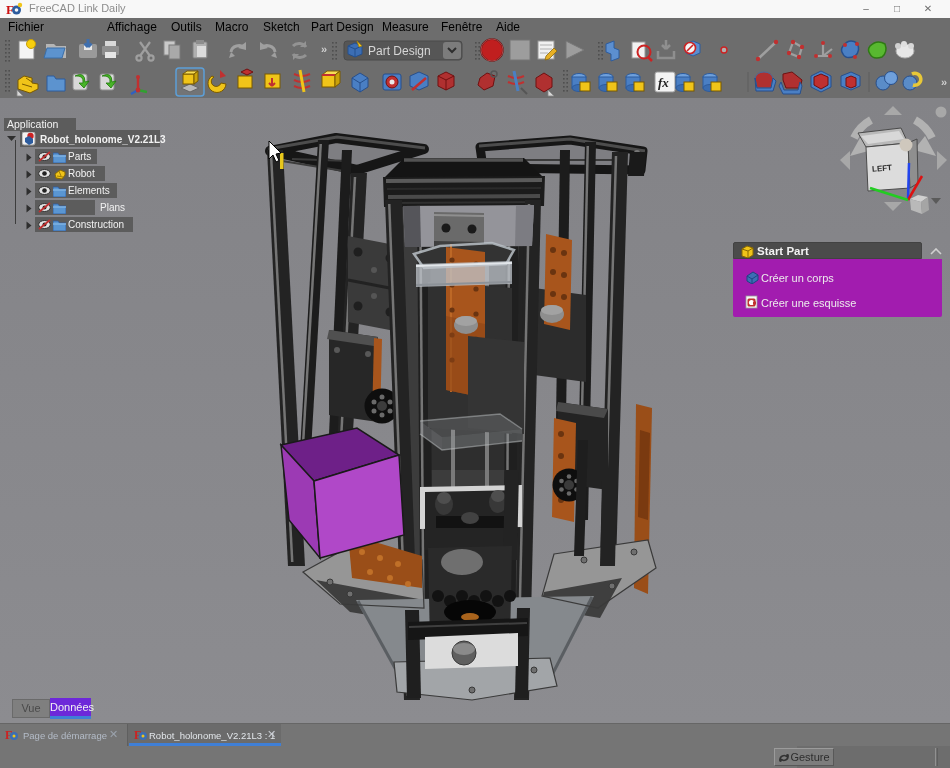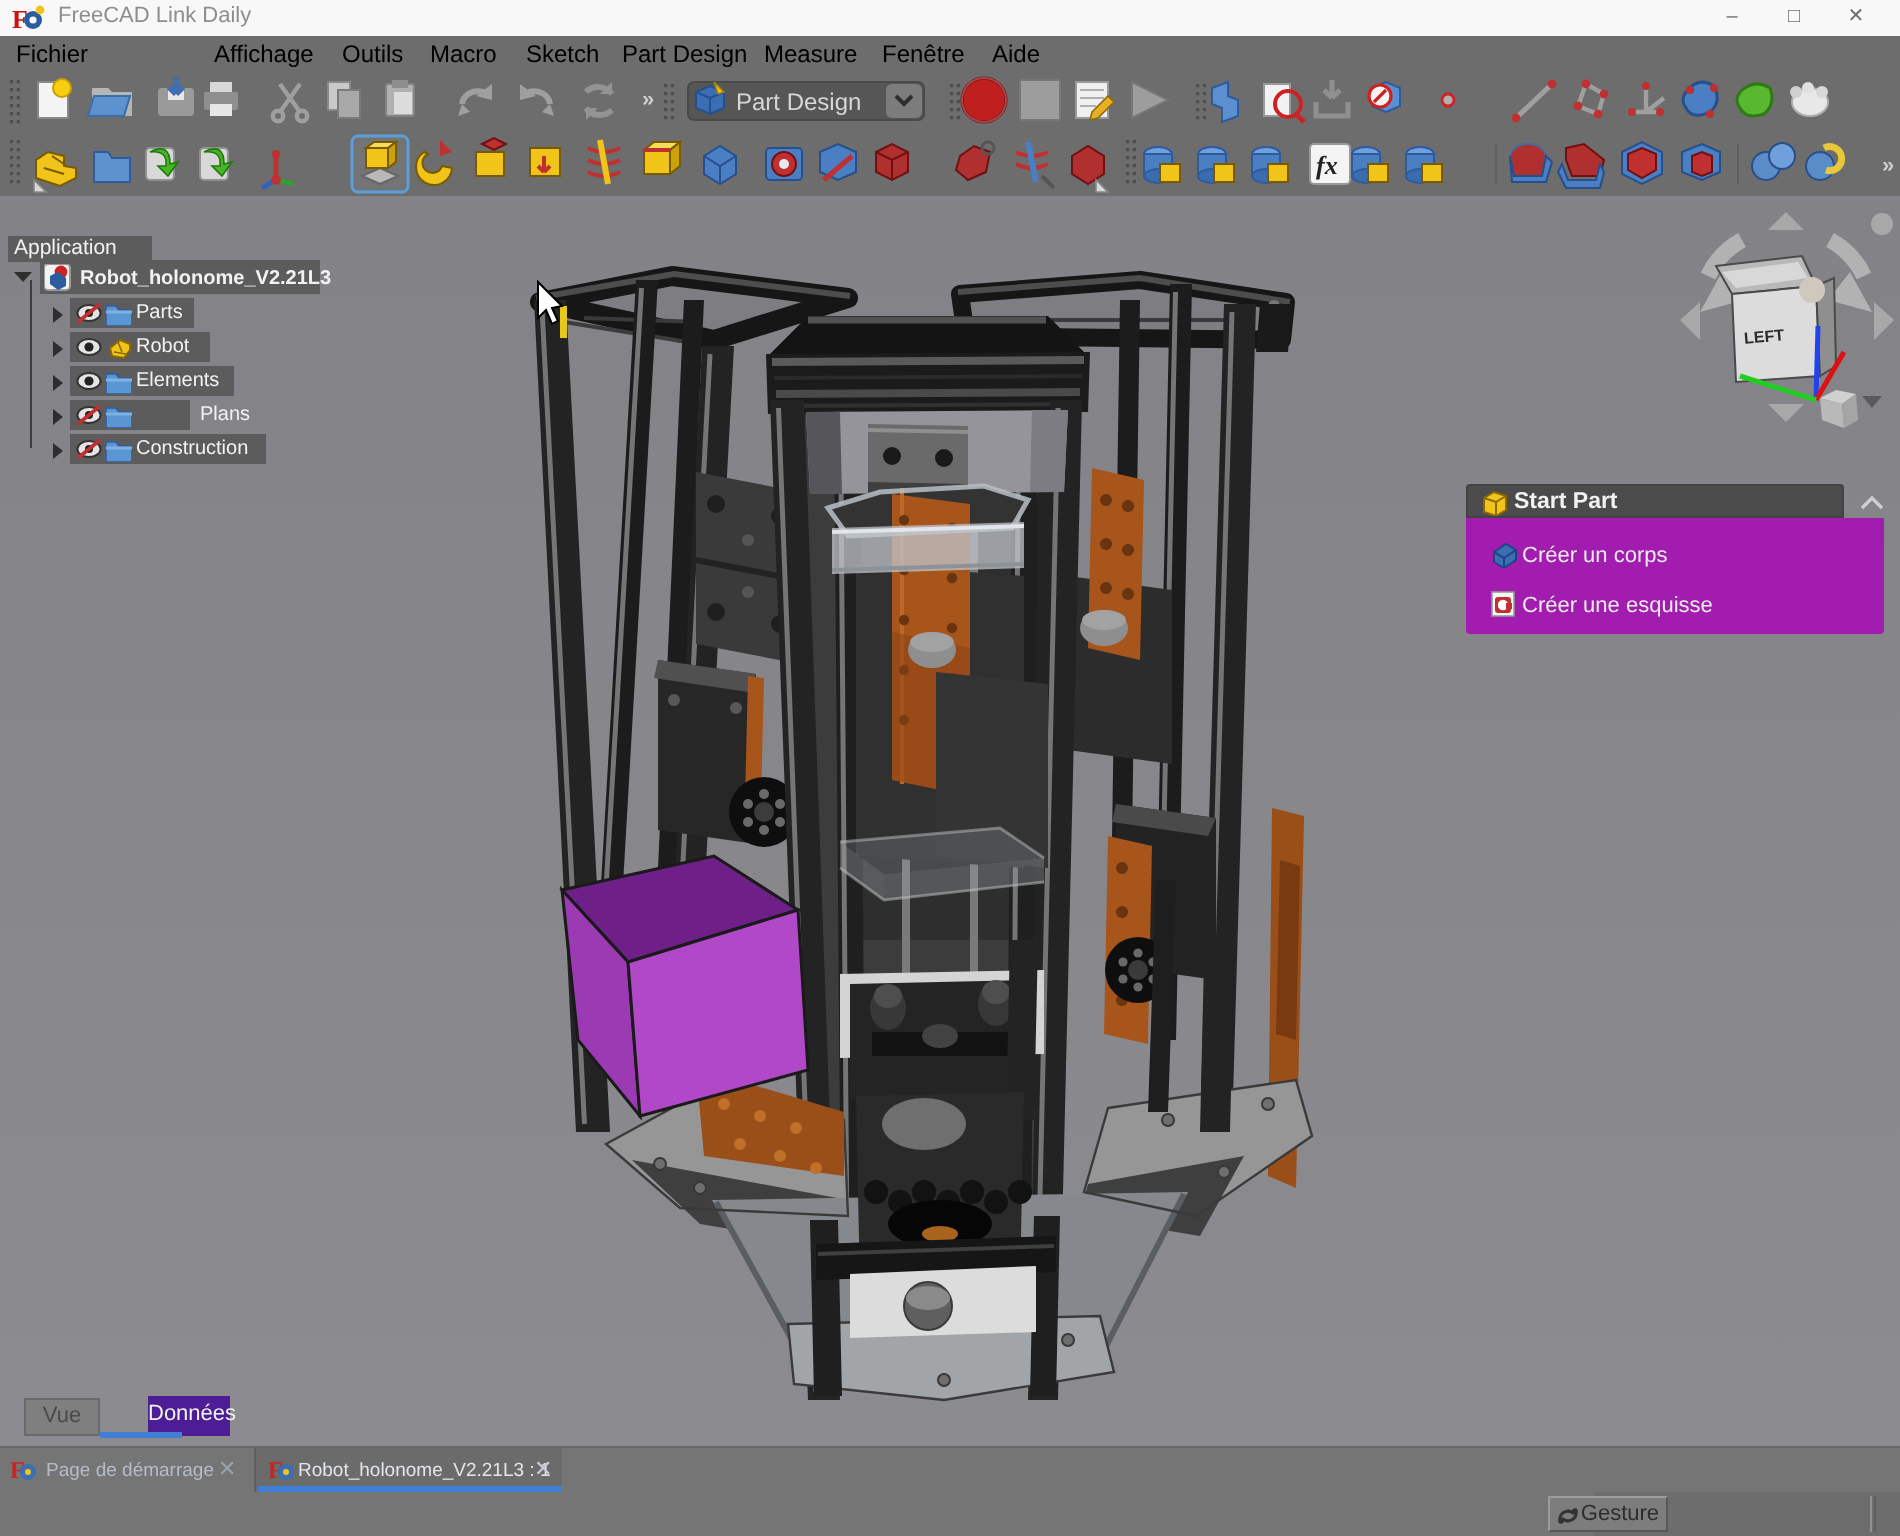--- a/index.html
+++ b/index.html
@@ -642,21 +642,21 @@
         <svg class="abs" style="left:12px;top:36px;" width="14" height="14">
           <rect x="1" y="1" width="11" height="12" fill="#f6f6f6" stroke="#999" stroke-width="0.8"></rect>
           <rect x="2.5" y="3.5" width="8" height="8" rx="1.5" fill="#c03030"></rect>
           <circle cx="6.5" cy="7.5" r="2.6" fill="#fff"></circle>
           <rect x="8" y="6.5" width="3" height="3" fill="#c03030"></rect>
         </svg>
         <span style="position:absolute;left:28px;top:38px;color:#ececec;">Créer une esquisse</span>
       </div>
 </div>
 <div class="abs" style="left:12px;top:699px;width:38px;height:19px;background:#7f7f7f;border:1px solid #6a6a6a;color:#4a4a4a;font-size:11px;text-align:center;line-height:17px;">Vue</div>
-<div class="abs" style="left:50px;top:698px;width:41px;height:20px;background:#4c1d95;color:#f2f2f2;font-size:11px;text-align:center;line-height:19px;margin-left:24px;">Données</div>
+<div class="abs" style="left:50px;top:698px;width:41px;height:20px;background:#6d28d9;color:#f2f2f2;font-size:11px;text-align:center;line-height:19px;">Données</div>
 <div class="abs" style="left:50px;top:716px;width:41px;height:3px;background:#3f7fd6;"></div>
 <div id="tabbar" class="abs">
 <div class="mditab" style="left:0;width:128px;border-right:1px solid #5f5f5f;color:#b4bcc8;">
         <svg class="abs" style="left:5px;top:4px;" width="14" height="14">
           <text x="0" y="11" font-size="12" font-weight="bold" fill="#cc2222" font-family="Liberation Serif,serif">F</text>
           <circle cx="9" cy="8" r="4" fill="#3c6eb4"></circle>
           <circle cx="9" cy="8" r="1.5" fill="#f0c419"></circle>
         </svg>
         <span style="position:absolute;left:23px;top:6px;">Page de démarrage</span>
         <span style="position:absolute;left:109px;top:4px;color:#9aa2ac;font-size:11px;">✕</span>

